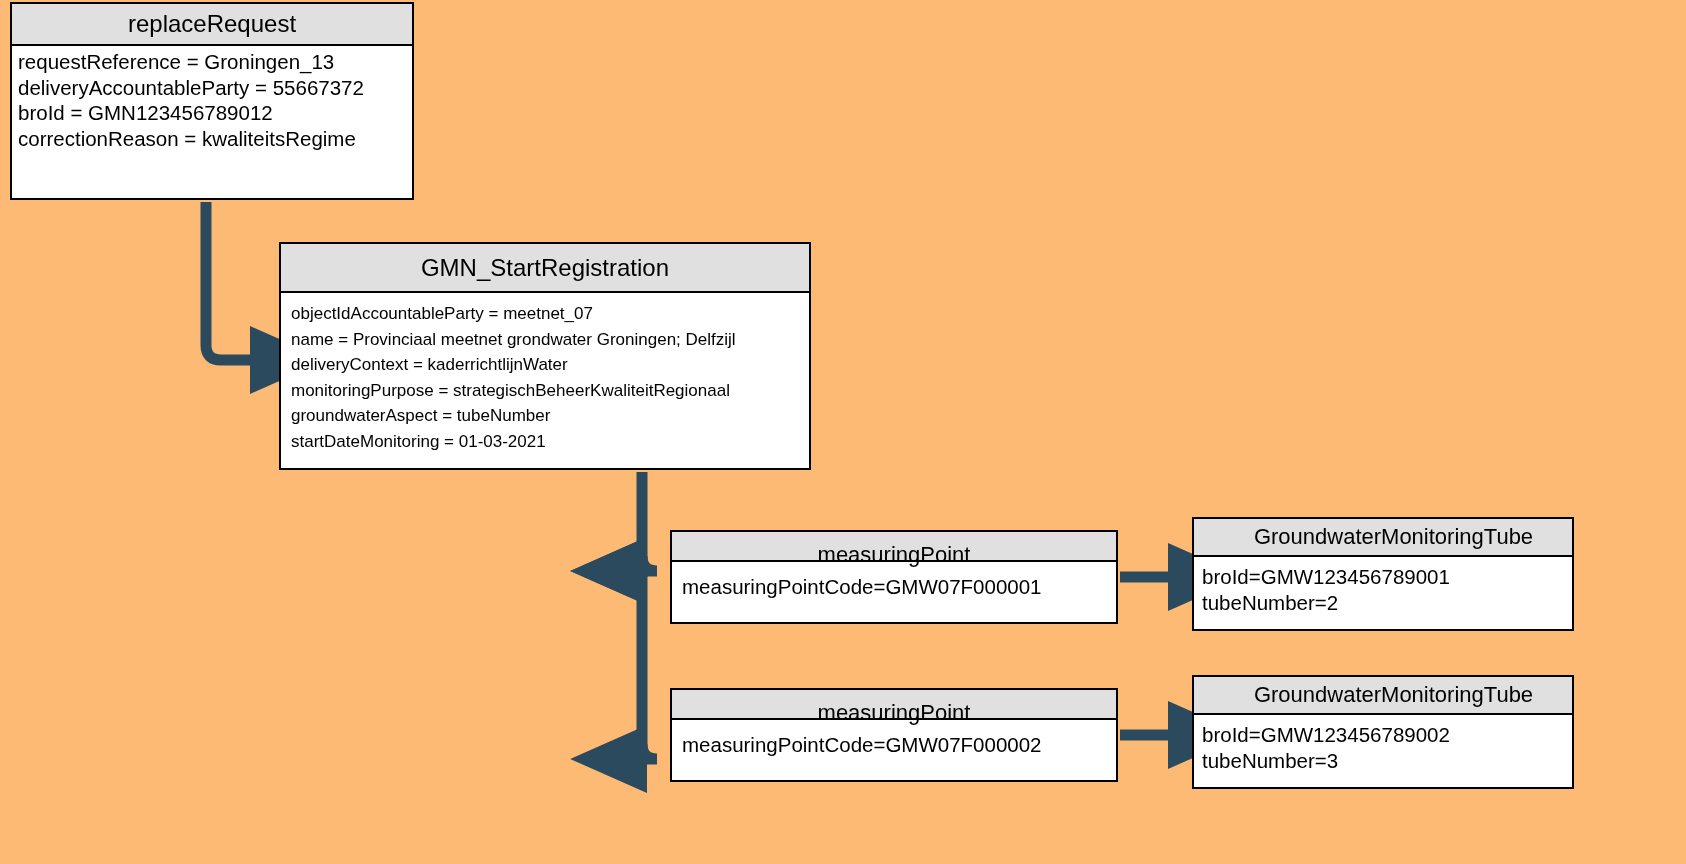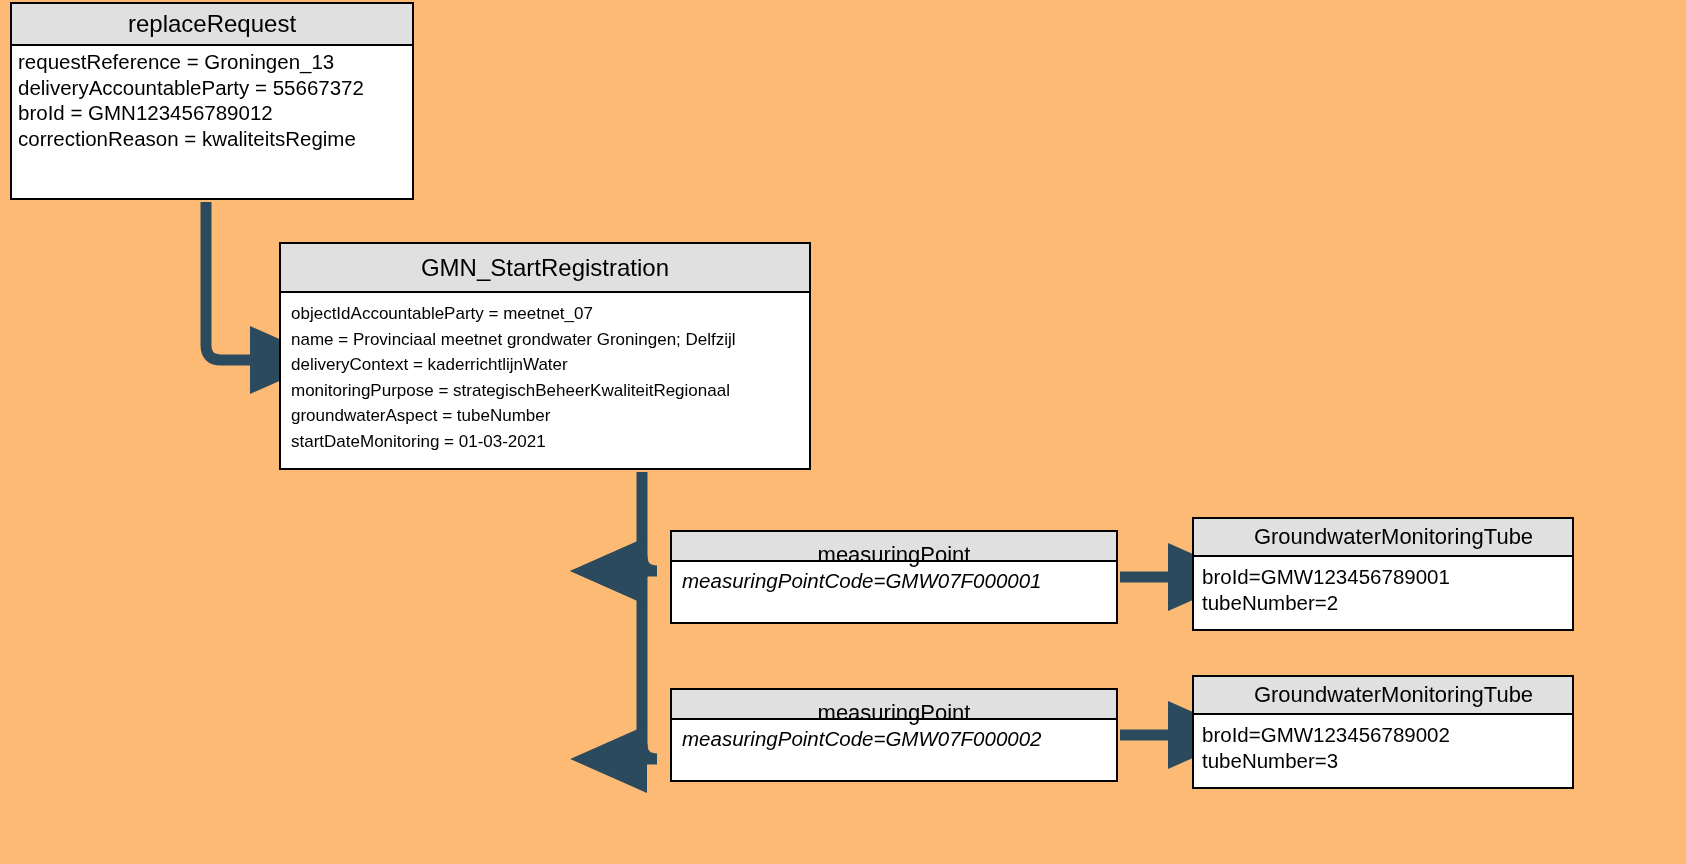--- a/index.html
+++ b/index.html
@@ -78,22 +78,21 @@
   }
 
   
   .box-measuring-point {
     width: 448px; height: 94px;
   }
   .box-measuring-point .uml-header {
     height: 30px; line-height: 46px; font-size: 22px;
   }
   .box-measuring-point .uml-body {
-    padding: 6px 6px 6px 10px;
-    font-style: italic;
+    padding: 12px 6px 6px 10px;
   }
   .box-measuring-point .attr-line {
     font-size: 20.5px; line-height: 26px;
   }
   #box-measuring-point-1 { left: 670px; top: 530px; }
   #box-measuring-point-2 { left: 670px; top: 688px; }
 
   
   .box-gmw-tube {
     width: 382px; height: 114px;

